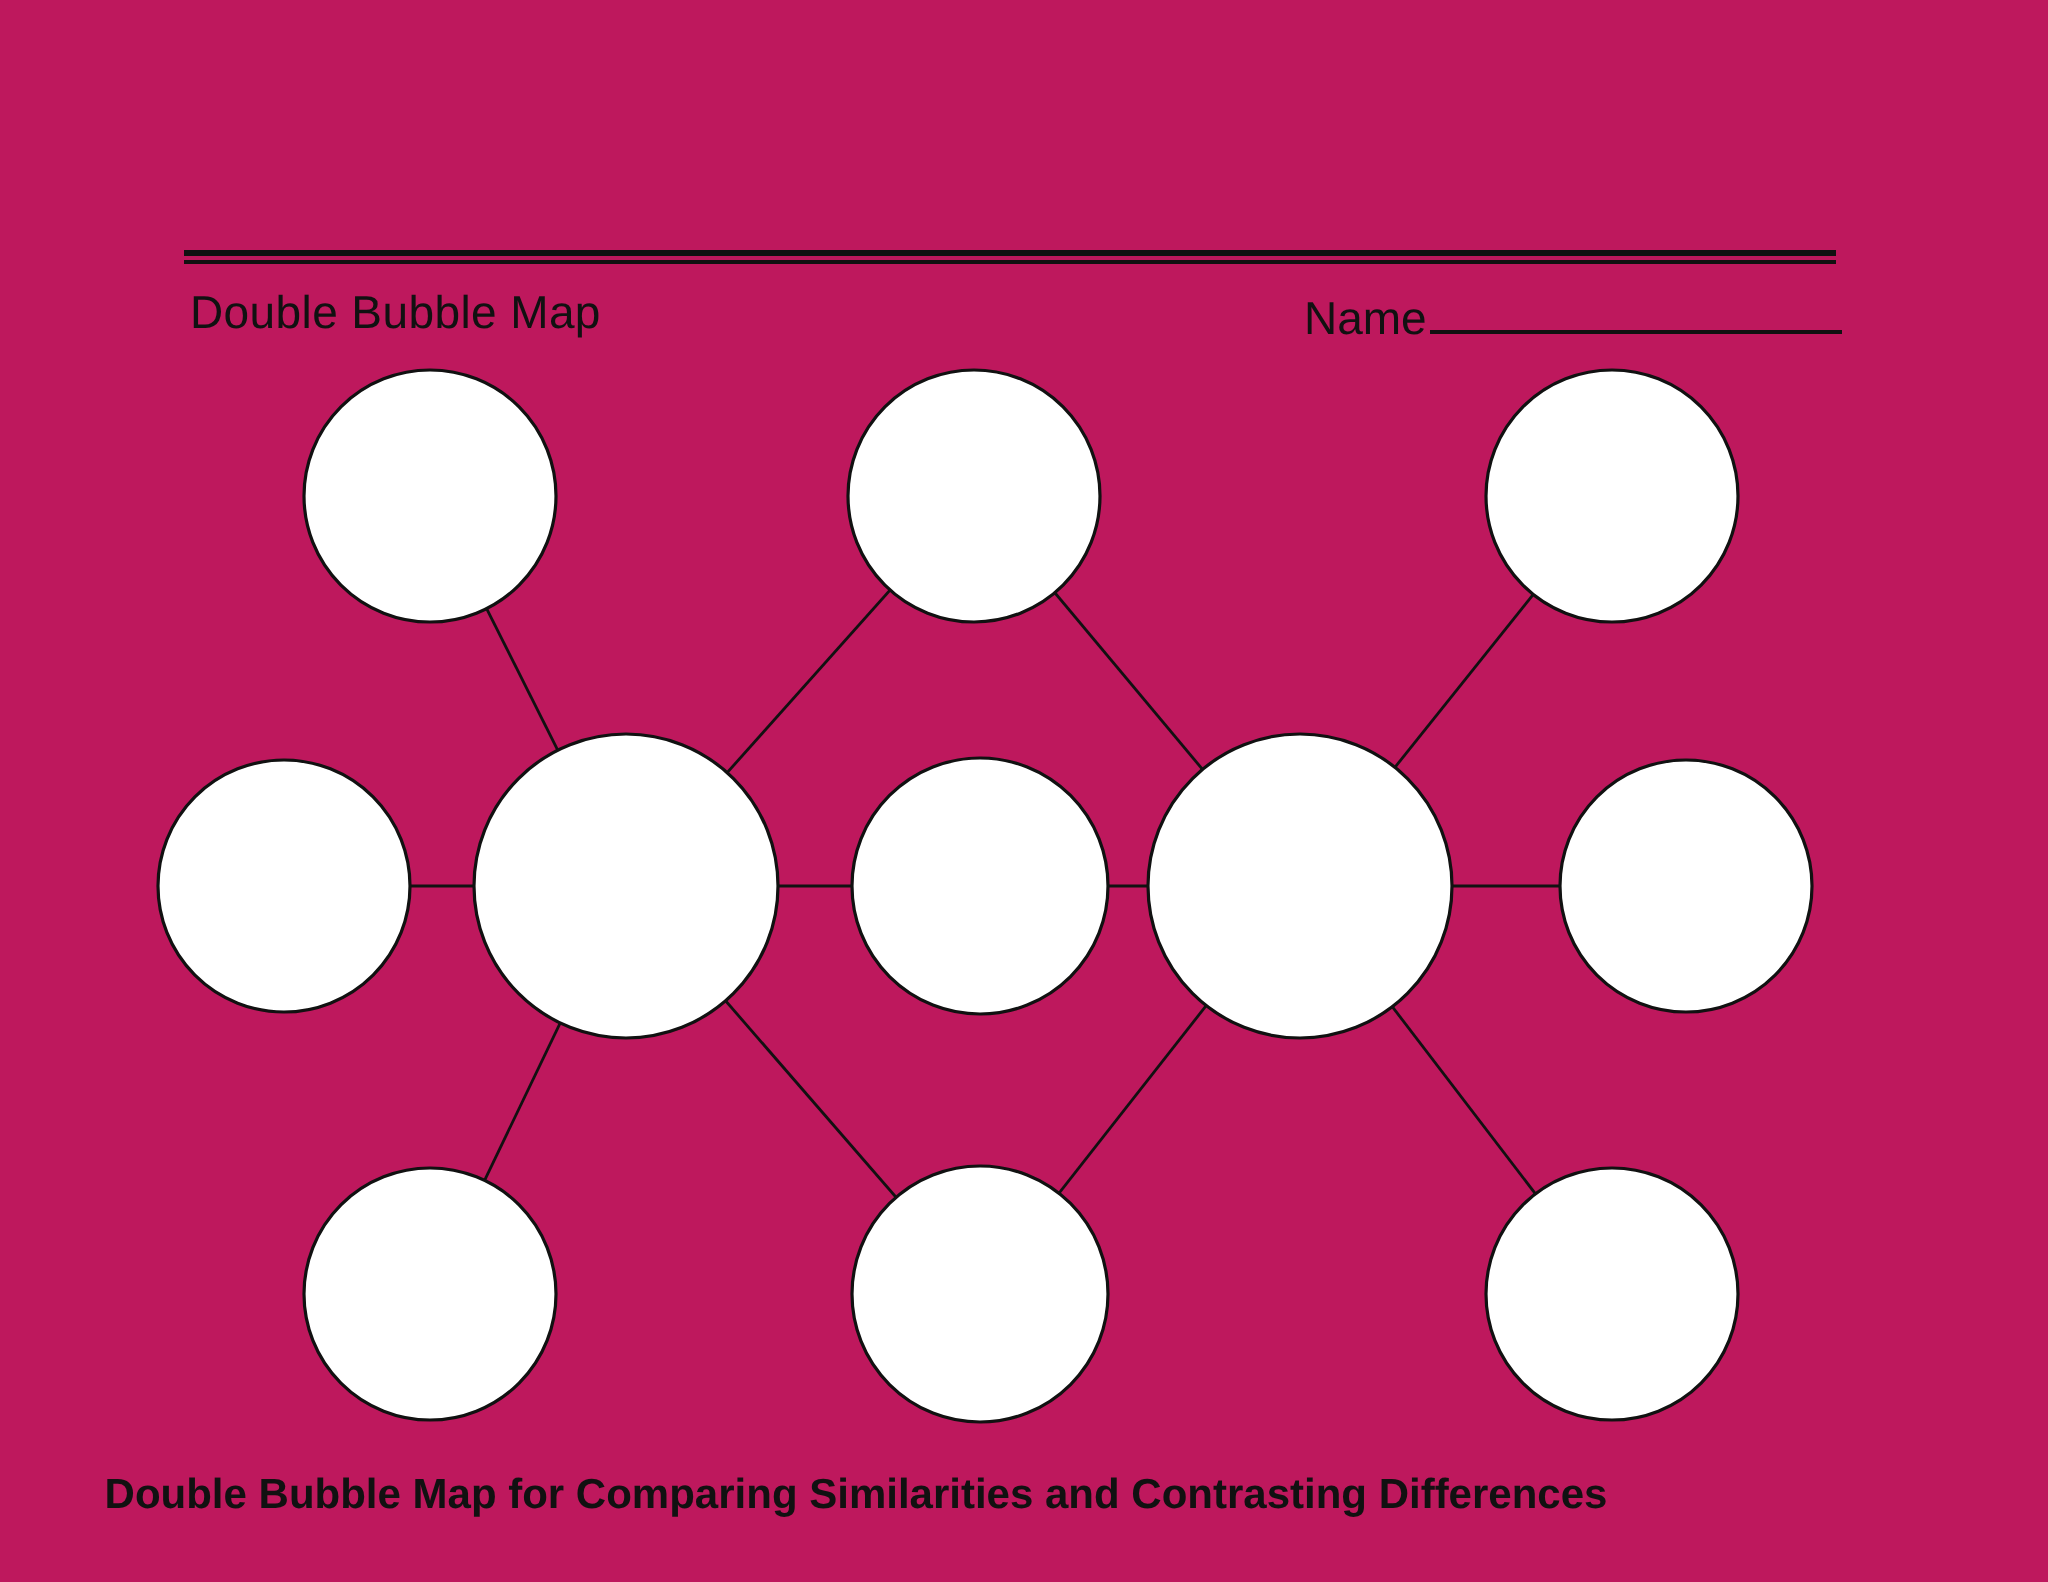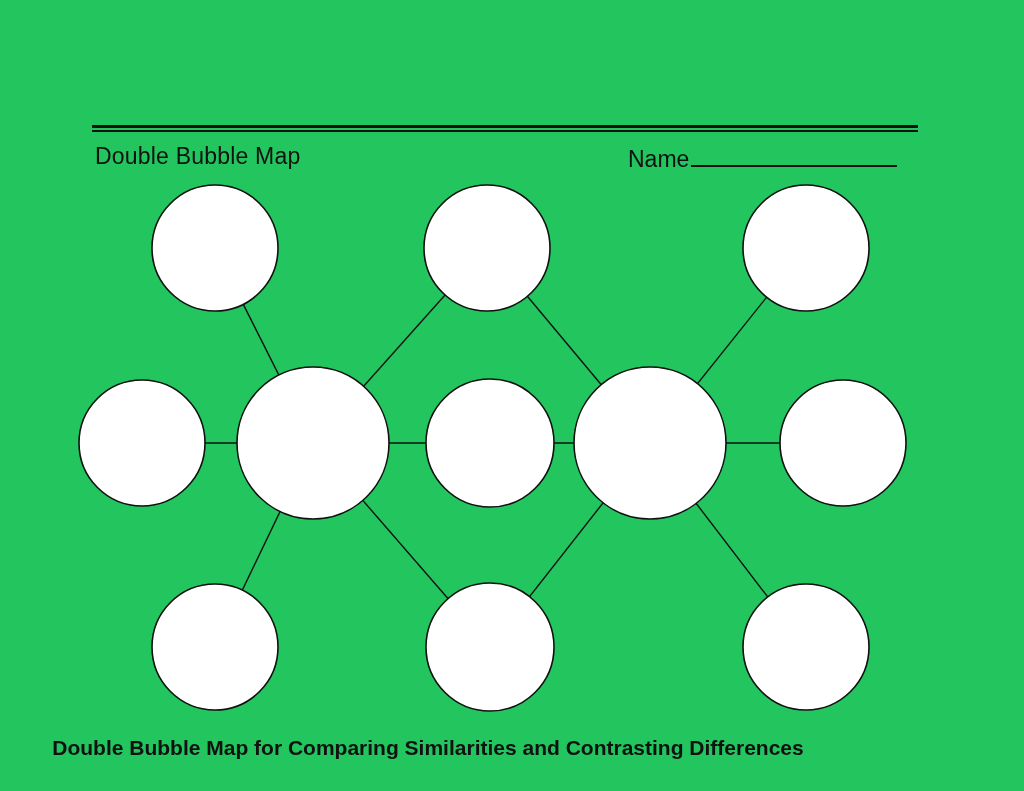--- a/index.html
+++ b/index.html
@@ -4,21 +4,21 @@
 <style>
   html, body {
     margin: 0;
     padding: 0;
     background: #ffffff;
   }
   .page {
     position: relative;
     width: 1024px;
     height: 791px;
-    background: #22c55e;
+    background: #be185d;
     overflow: hidden;
     font-family: "Liberation Sans", "DejaVu Sans", sans-serif;
     color: #111111;
   }
   .double-rule {
     position: absolute;
     left: 92px;
     top: 125px;
     width: 826px;
     height: 2px;
@@ -29,21 +29,21 @@
     position: absolute;
     left: 95px;
     top: 143px;
     font-size: 23px;
     line-height: 26px;
     letter-spacing: 0.2px;
     white-space: nowrap;
   }
   .name-area {
     position: absolute;
-    left: 628px;
+    left: 652px;
     top: 143px;
     font-size: 23px;
     line-height: 26px;
     white-space: nowrap;
   }
   .name-blank {
     display: inline-block;
     width: 206px;
     height: 22px;
     margin-left: 2px;

